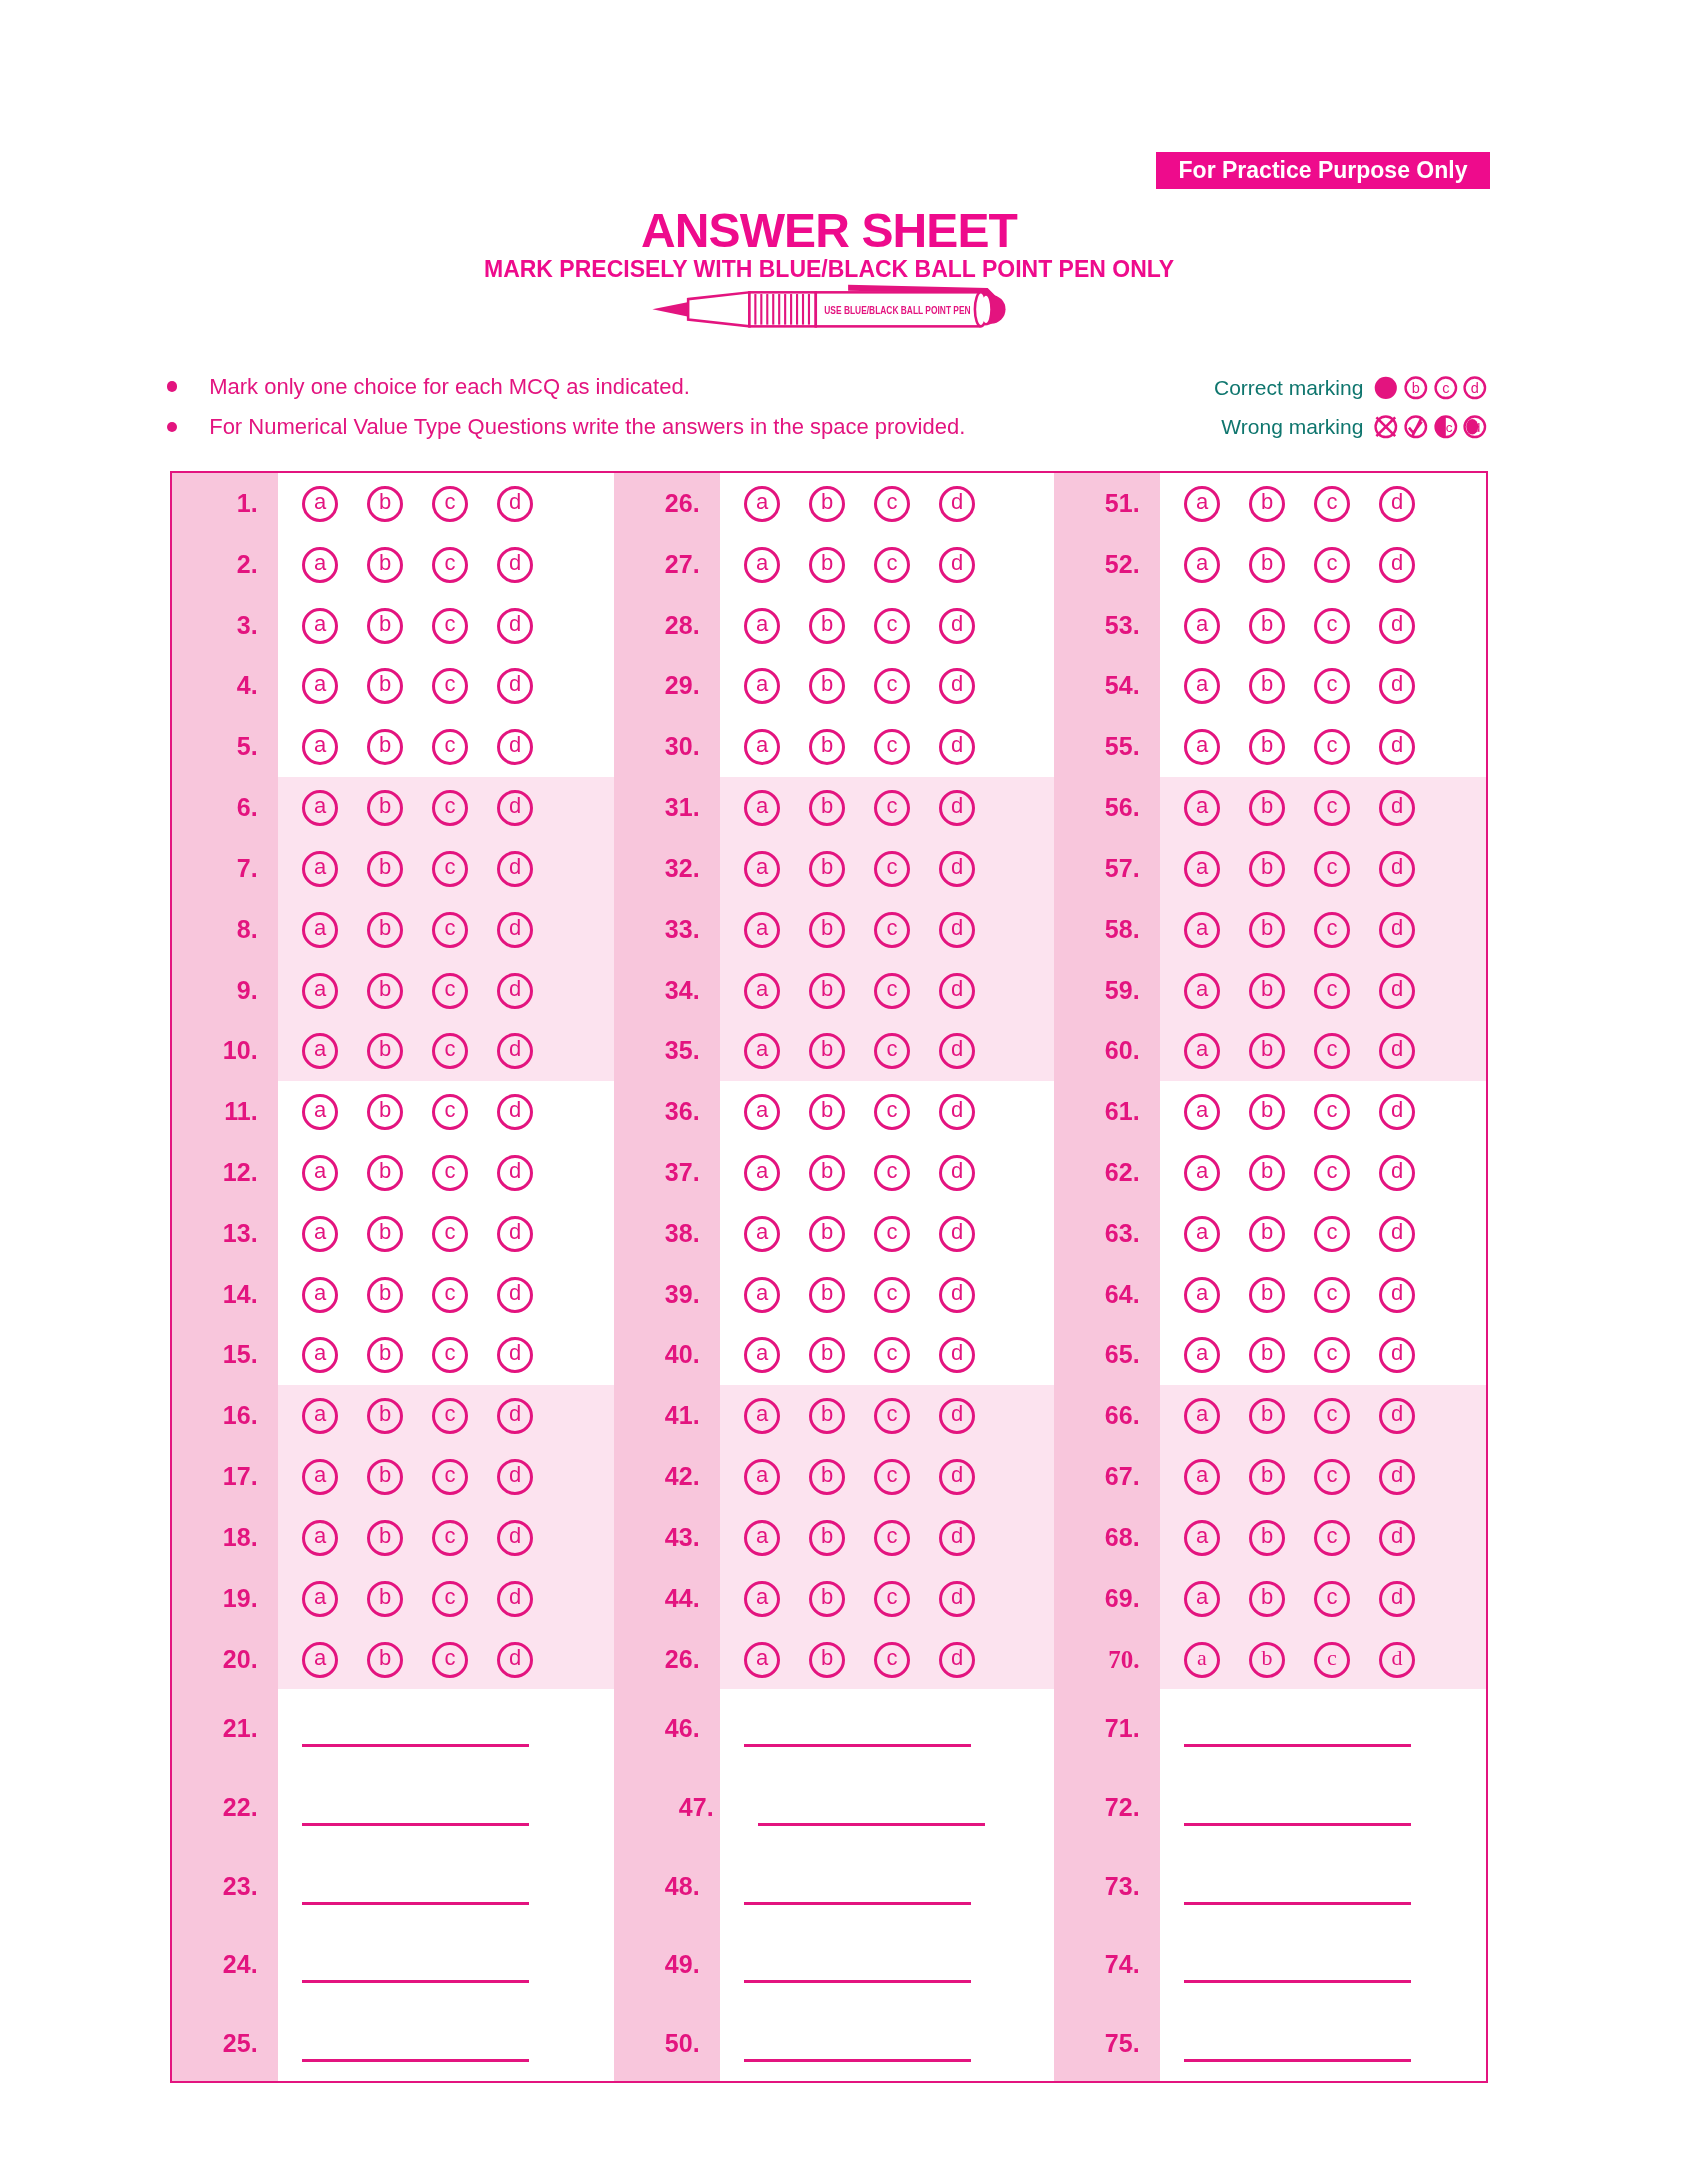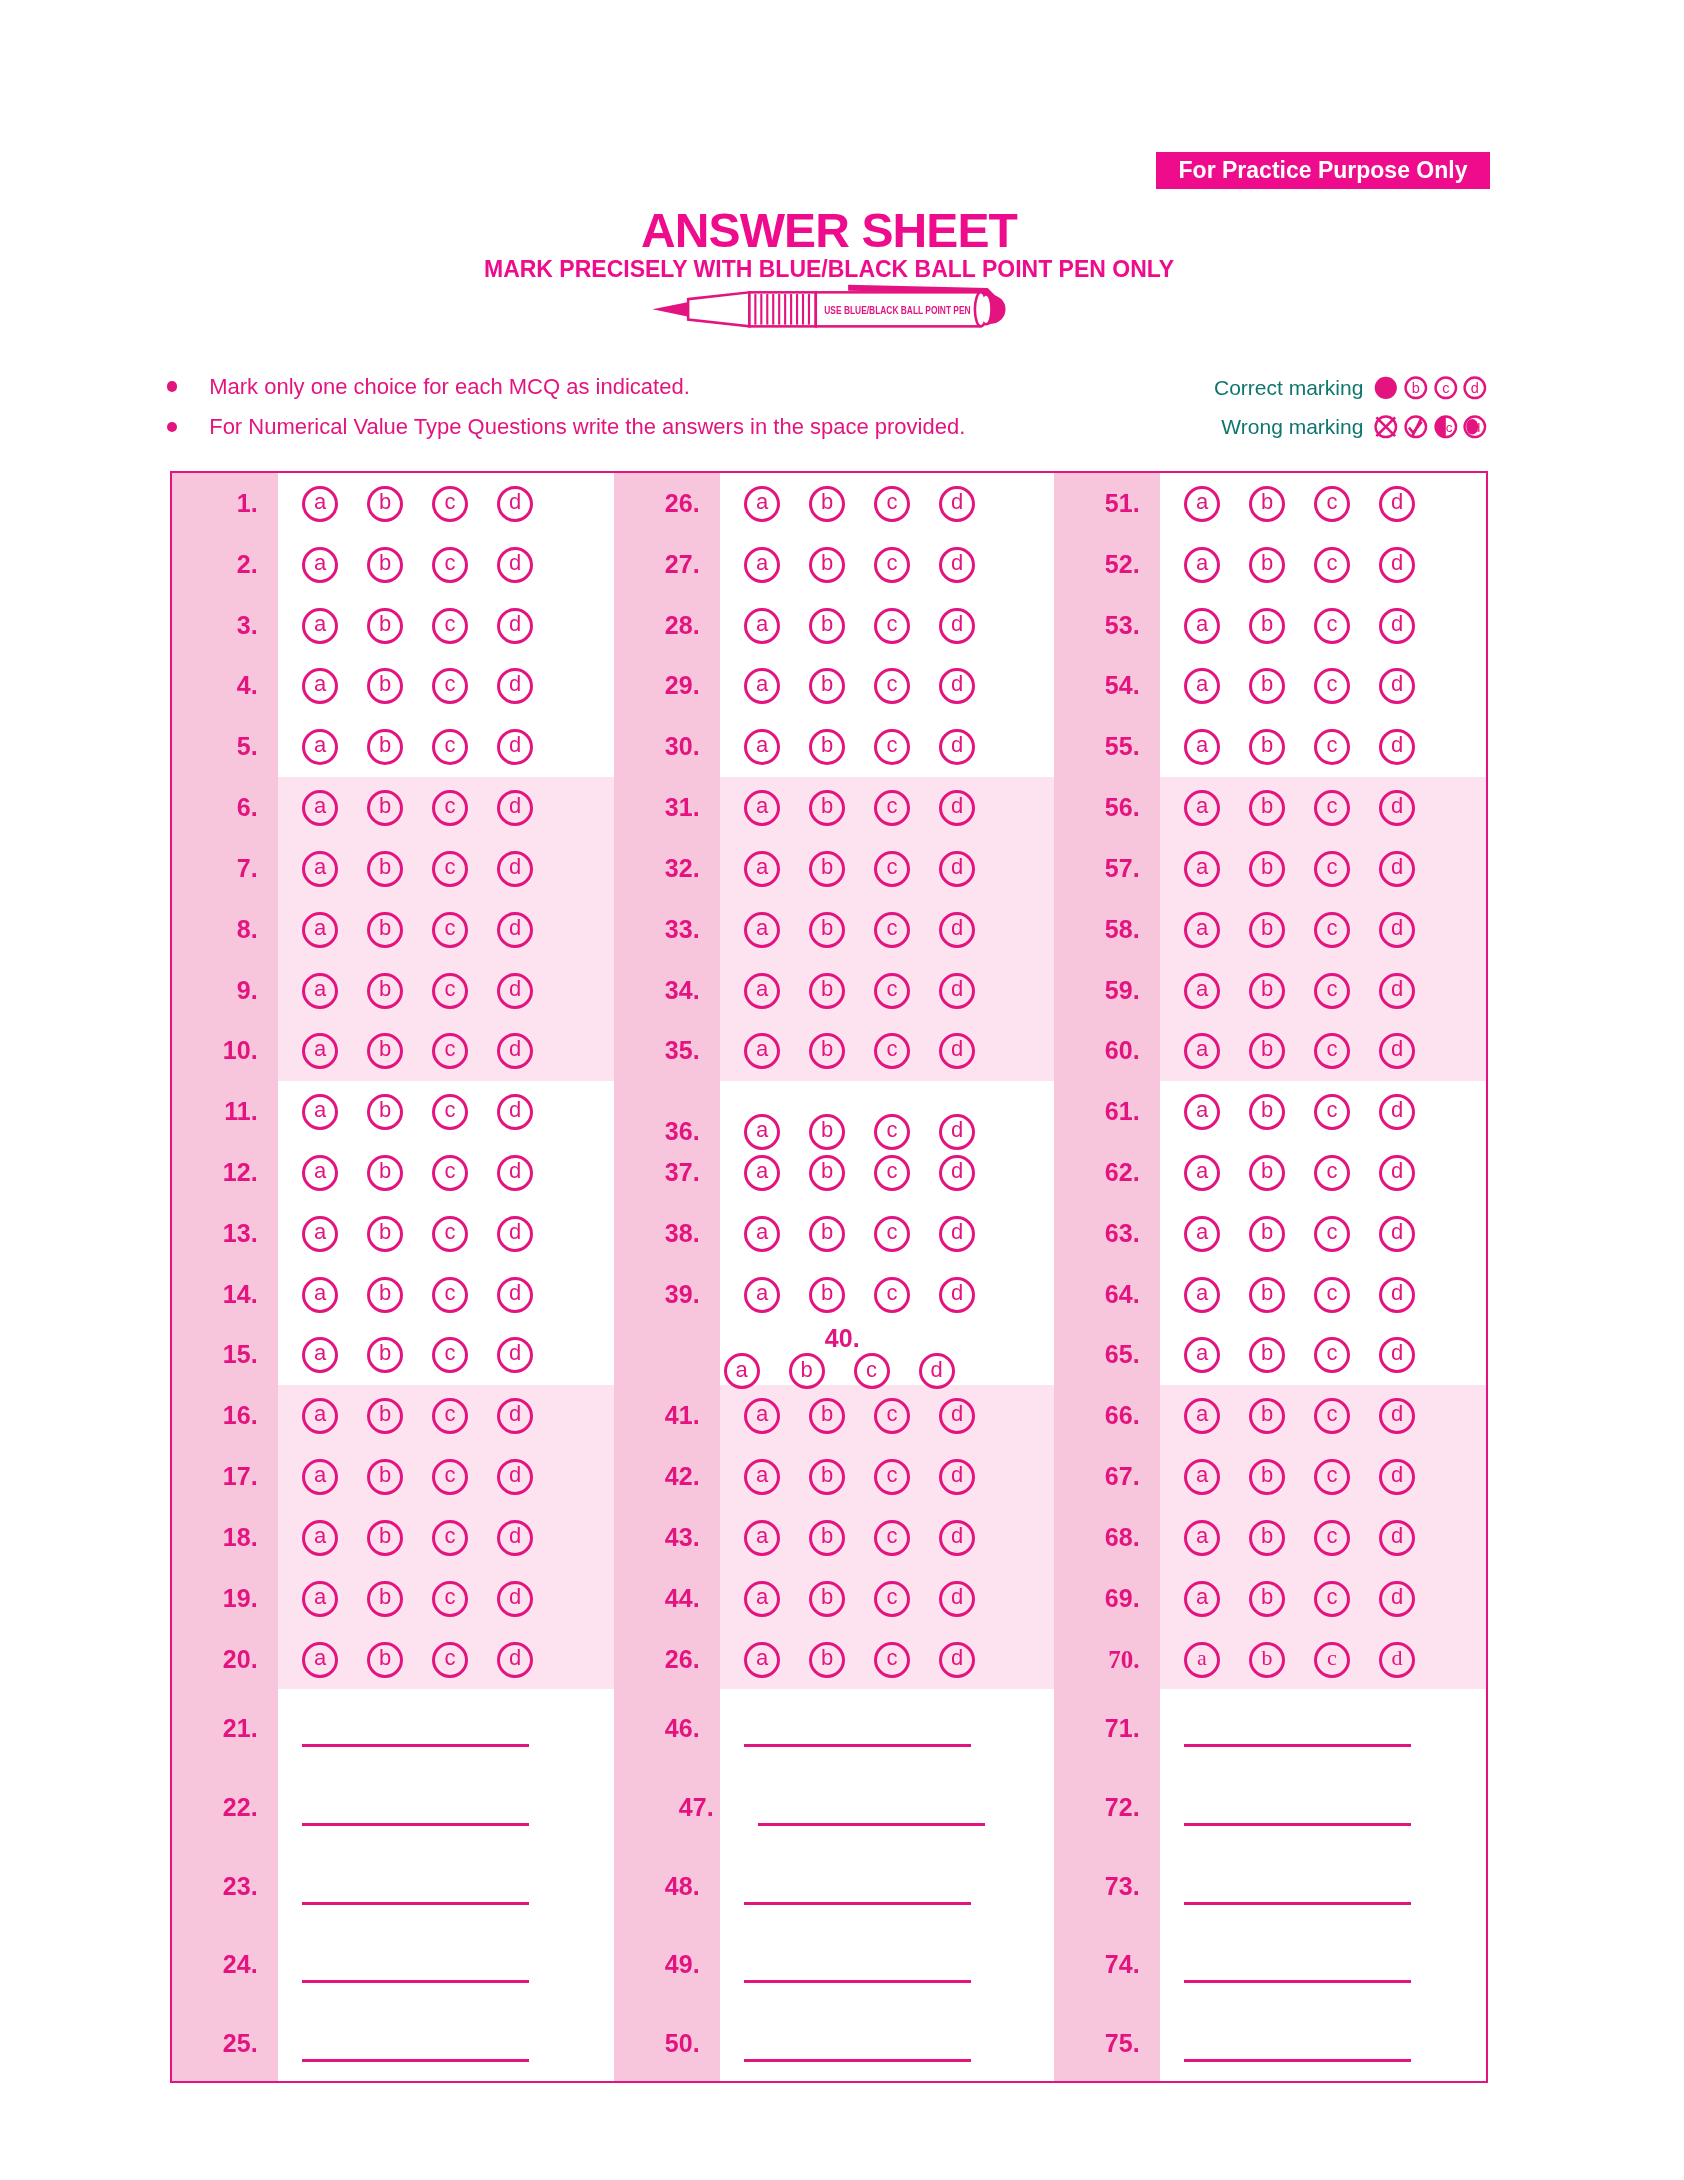--- a/index.html
+++ b/index.html
@@ -434,21 +434,21 @@
         </div>
         <div class="row" style="top: 547px; height: 61px;">
           <div class="qnum">35.</div>
           <div class="bubbles">
             <div class="bubble">a</div>
             <div class="bubble">b</div>
             <div class="bubble">c</div>
             <div class="bubble">d</div>
           </div>
         </div>
-        <div class="row" style="top: 628px; height: 61px;">
+        <div class="row" style="top: 608px; height: 61px;">
           <div class="qnum">36.</div>
           <div class="bubbles">
             <div class="bubble">a</div>
             <div class="bubble">b</div>
             <div class="bubble">c</div>
             <div class="bubble">d</div>
           </div>
         </div>
         <div class="row" style="top: 669px; height: 61px;">
           <div class="qnum">37.</div>
@@ -470,21 +470,21 @@
         </div>
         <div class="row" style="top: 791px; height: 61px;">
           <div class="qnum">39.</div>
           <div class="bubbles">
             <div class="bubble">a</div>
             <div class="bubble">b</div>
             <div class="bubble">c</div>
             <div class="bubble">d</div>
           </div>
         </div>
-        <div class="row" style="top: 851px; height: 61px; flex-direction: column;">
+        <div class="row" style="top: 851px; height: 61px;">
           <div class="qnum">40.</div>
           <div class="bubbles">
             <div class="bubble">a</div>
             <div class="bubble">b</div>
             <div class="bubble">c</div>
             <div class="bubble">d</div>
           </div>
         </div>
         <div class="row" style="top: 912px; height: 61px;">
           <div class="qnum">41.</div>

